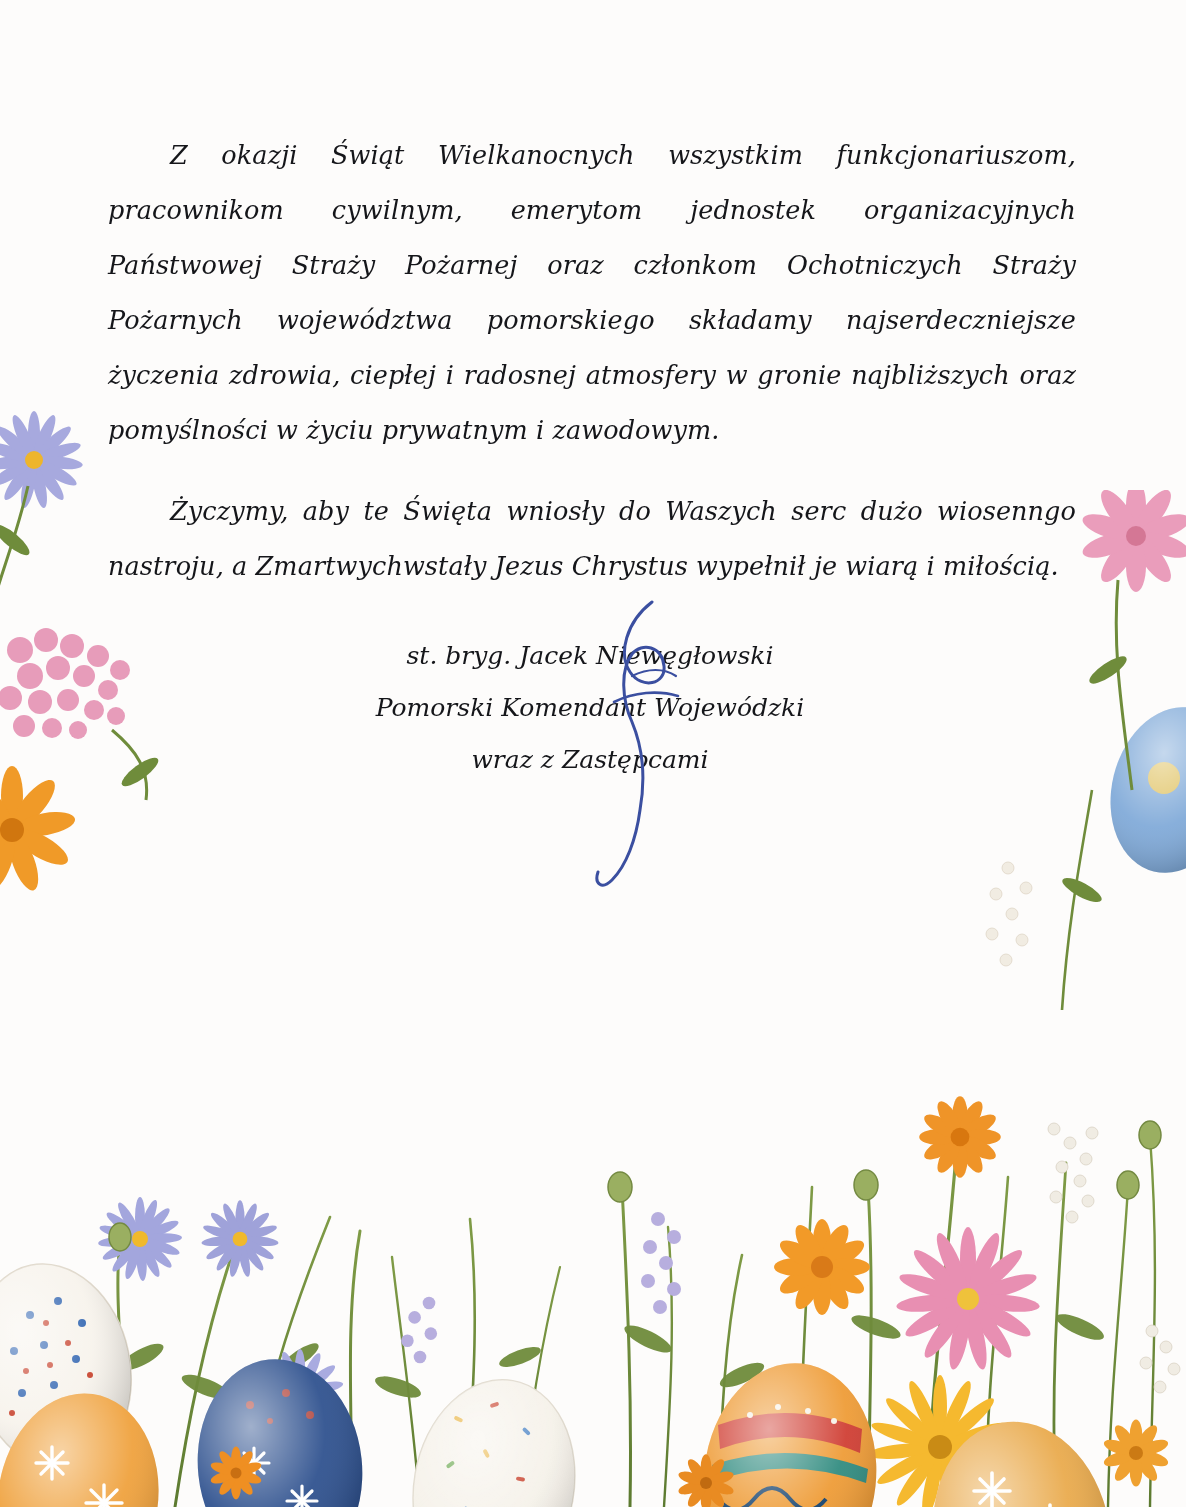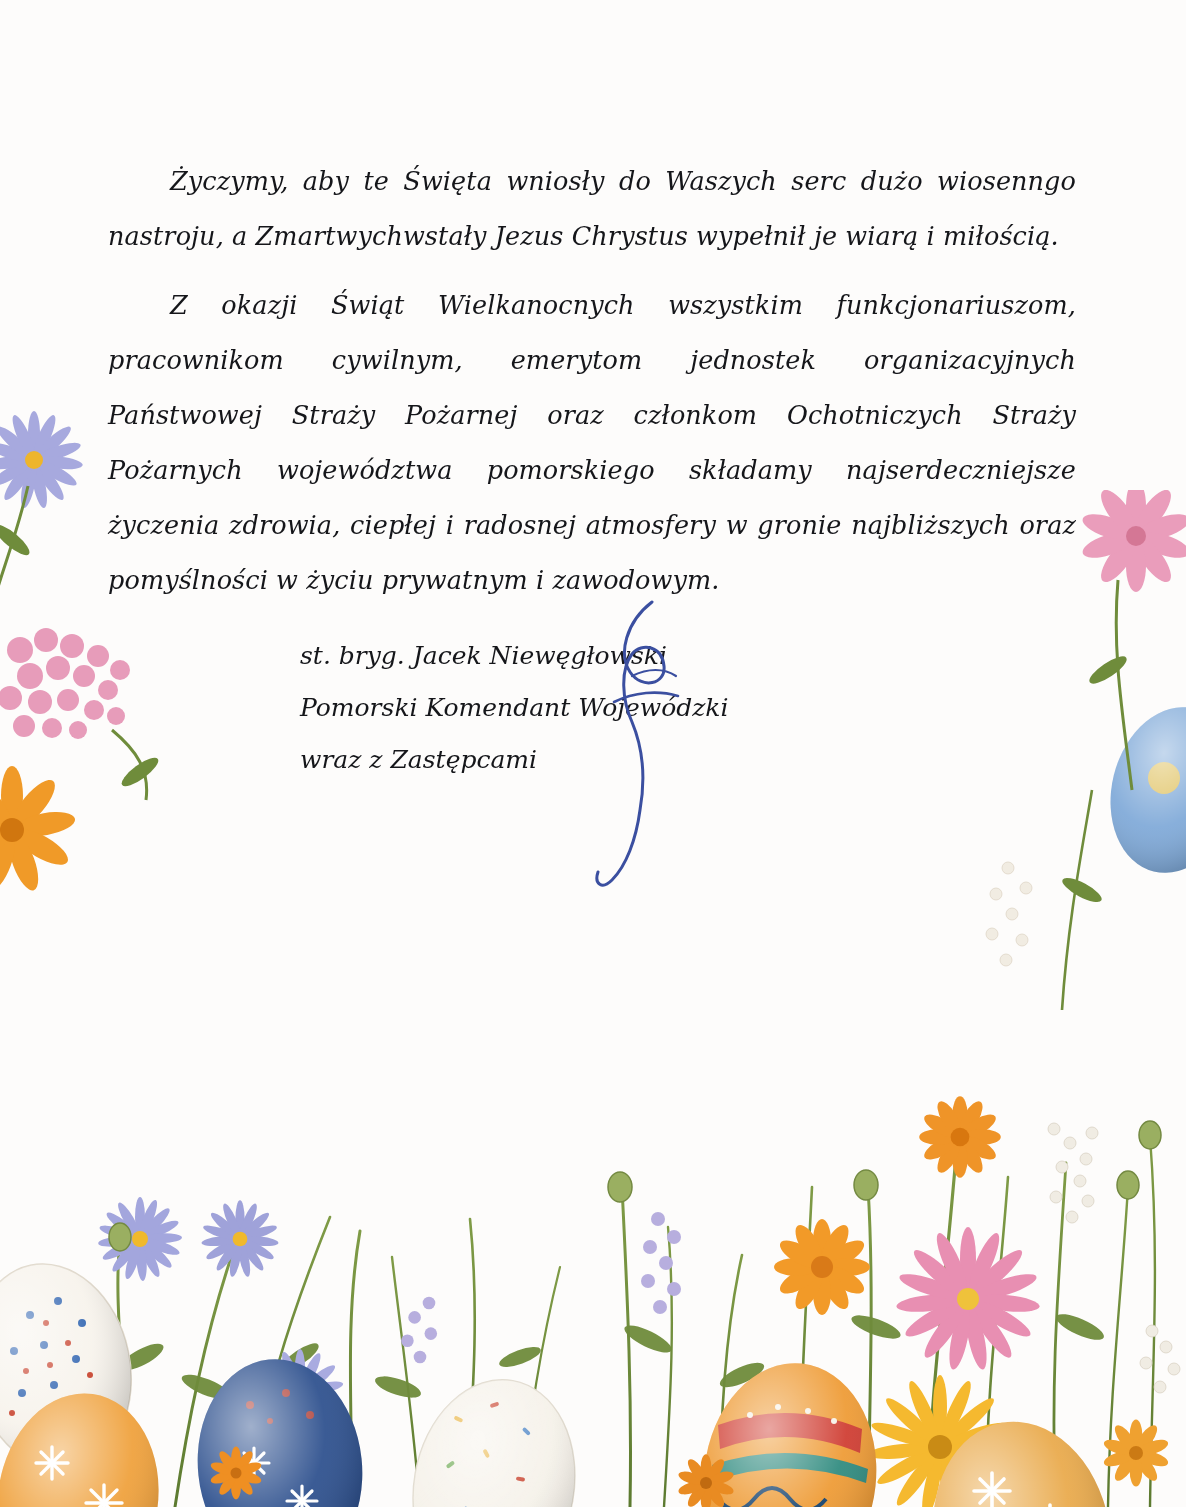--- a/index.html
+++ b/index.html
@@ -56,20 +56,21 @@
     text-indent: 62px;
     margin: 26px 0 0 0;
   }
 
   
   #signature-block {
     position: absolute;
     left: 300px;
     top: 630px;
     width: 580px;
+    text-align: center;
     z-index: 45;
   }
   .sig-line {
     font-family: "DejaVu Serif", "Liberation Serif", serif;
     font-style: italic;
     font-size: 25px;
     line-height: 52px;
     color: #15161a;
     white-space: nowrap;
   }
@@ -689,22 +690,22 @@
           <circle cx="106" cy="444" r="6"></circle>
         <circle cx="126" cy="424" r="6"></circle>
           <circle cx="110" cy="404" r="6"></circle>
           <circle cx="140" cy="398" r="6"></circle>
         <circle cx="122" cy="378" r="6"></circle>
       </g>
     </svg>
   </div>
 
   <div id="letter">
+    <p class="para">Z okazji Świąt Wielkanocnych wszystkim funkcjonariuszom, pracownikom cywilnym, emerytom jednostek organizacyjnych Państwowej Straży Pożarnej oraz członkom Ochotniczych Straży Pożarnych województwa pomorskiego składamy najserdeczniejsze życzenia zdrowia, ciepłej i radosnej atmosfery w gronie najbliższych oraz pomyślności w życiu prywatnym i zawodowym.</p>
     <p class="para second">Życzymy, aby te Święta wniosły do Waszych serc dużo wiosenngo nastroju, a Zmartwychwstały Jezus Chrystus wypełnił je wiarą i miłością.</p>
-    <p class="para">Z okazji Świąt Wielkanocnych wszystkim funkcjonariuszom, pracownikom cywilnym, emerytom jednostek organizacyjnych Państwowej Straży Pożarnej oraz członkom Ochotniczych Straży Pożarnych województwa pomorskiego składamy najserdeczniejsze życzenia zdrowia, ciepłej i radosnej atmosfery w gronie najbliższych oraz pomyślności w życiu prywatnym i zawodowym.</p>
   </div>
 
   <div id="signature-block">
     <div class="sig-line">st. bryg. Jacek Niewęgłowski</div>
     <div class="sig-line">Pomorski Komendant Wojewódzki</div>
     <div class="sig-line">wraz z Zastępcami</div>
   </div>
 
   <div id="handwritten-signature">
     <svg width="180" height="340" viewBox="0 0 180 340" xmlns="http://www.w3.org/2000/svg" aria-hidden="true">

